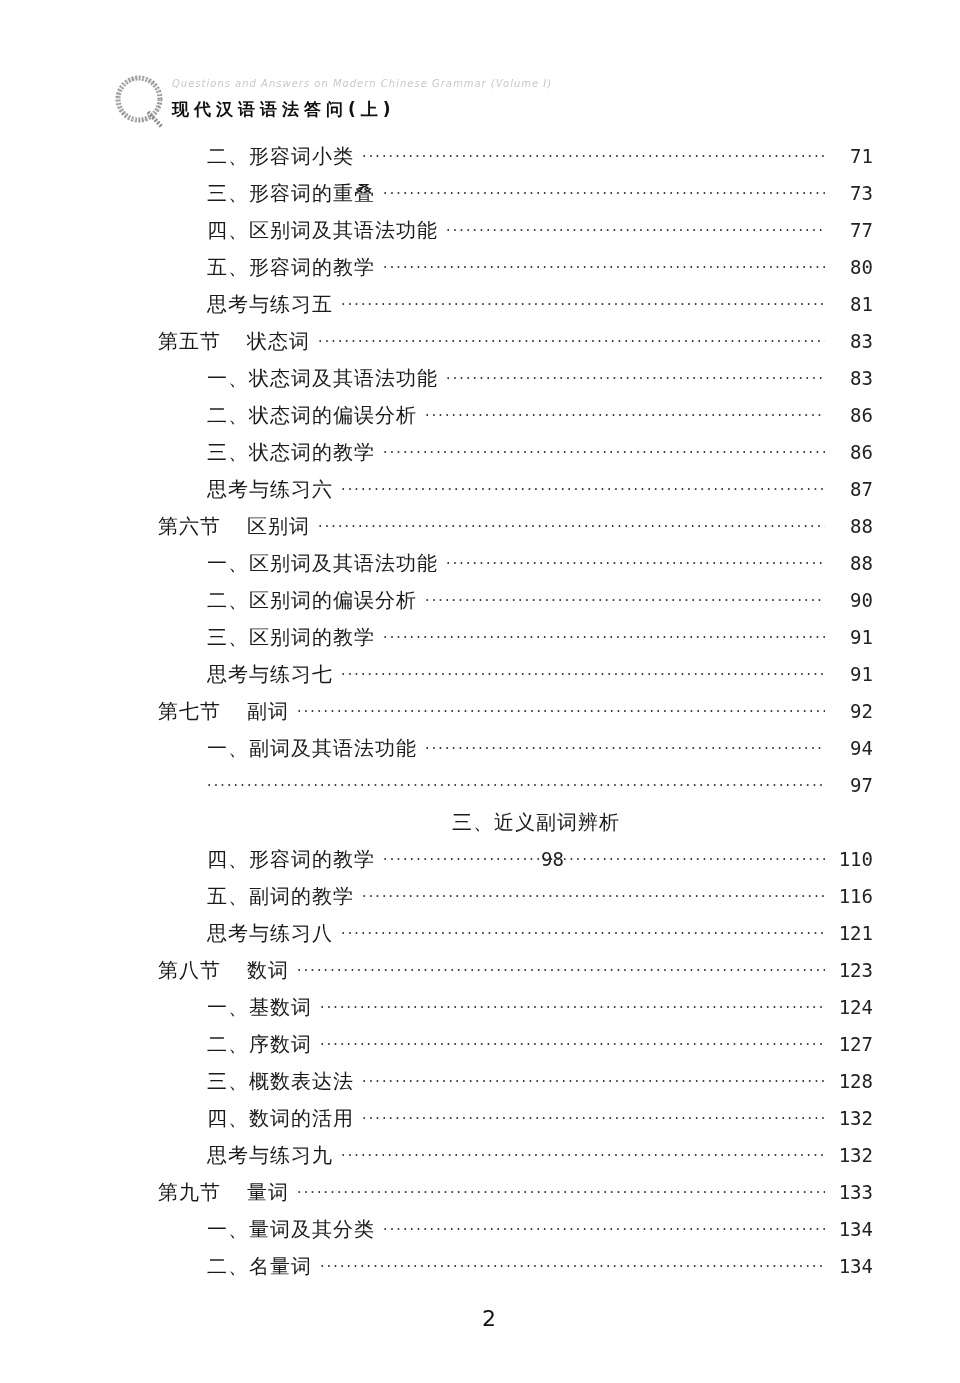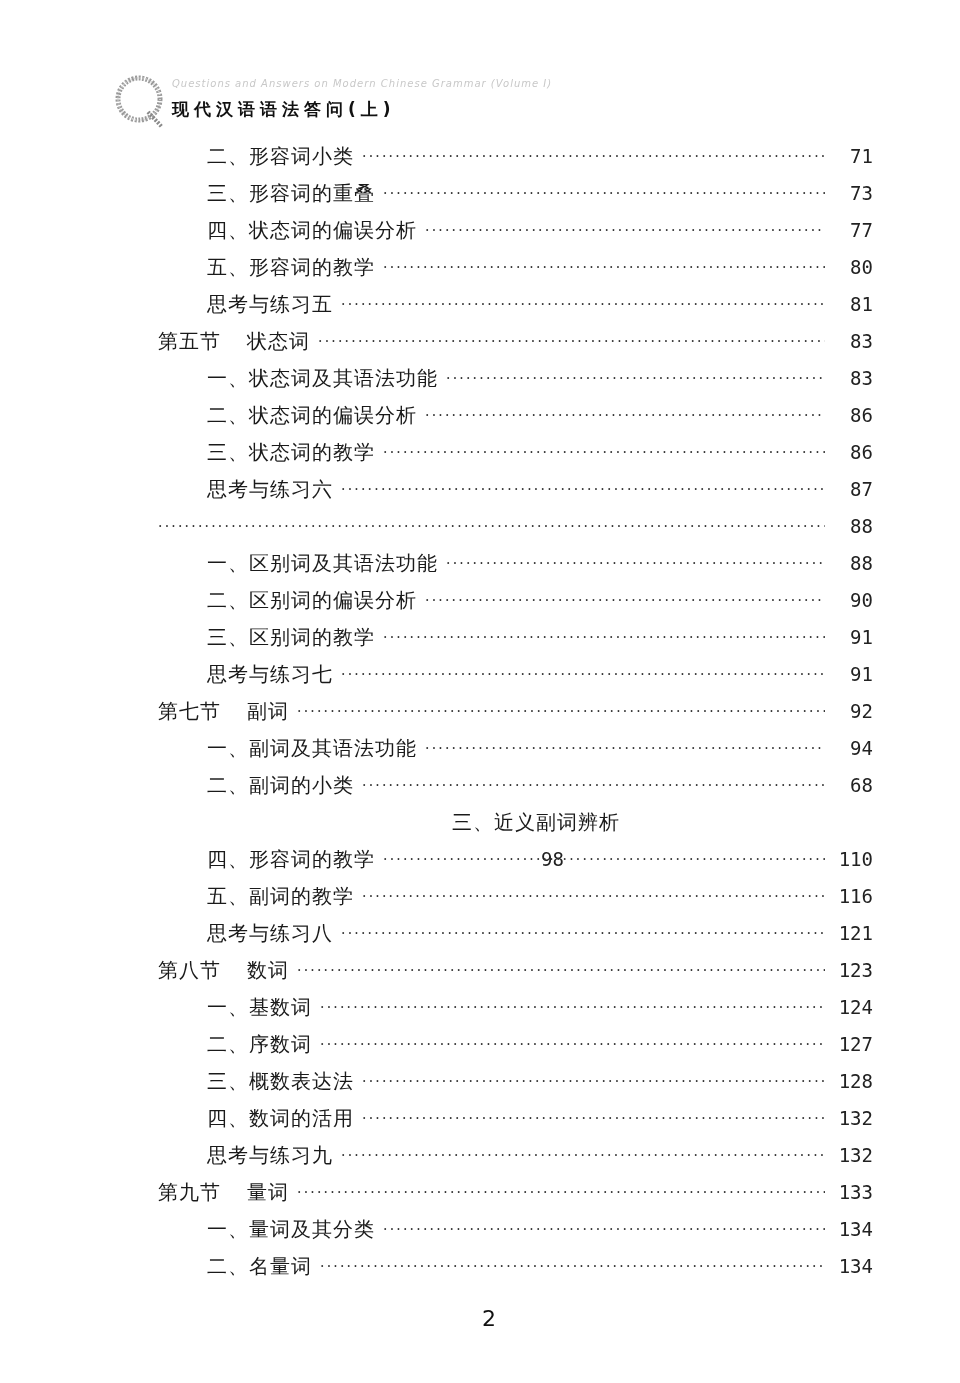--- a/index.html
+++ b/index.html
@@ -121,21 +121,21 @@
       <span class="toc-label">二、形容词小类</span>
       <span class="toc-dots">························································································································</span>
       <span class="toc-page">71</span>
     </div>
     <div class="toc-row item" style="top: 37px; width: 666px;">
       <span class="toc-label">三、形容词的重叠</span>
       <span class="toc-dots">························································································································</span>
       <span class="toc-page">73</span>
     </div>
     <div class="toc-row item" style="top: 74px; width: 666px;">
-      <span class="toc-label">四、状态词的偏误分析</span>
+      <span class="toc-label">四、区别词及其语法功能</span>
       <span class="toc-dots">························································································································</span>
       <span class="toc-page">77</span>
     </div>
     <div class="toc-row item" style="top: 111px; width: 666px; align-items: center;">
       <span class="toc-label">五、形容词的教学</span>
       <span class="toc-dots">························································································································</span>
       <span class="toc-page">80</span>
     </div>
     <div class="toc-row item" style="top: 148px; width: 666px; align-items: flex-end;">
       <span class="toc-label">思考与练习五</span>
@@ -161,20 +161,21 @@
       <span class="toc-label">三、状态词的教学</span>
       <span class="toc-dots">························································································································</span>
       <span class="toc-page">86</span>
     </div>
     <div class="toc-row item" style="top: 333px; width: 666px;">
       <span class="toc-label">思考与练习六</span>
       <span class="toc-dots">························································································································</span>
       <span class="toc-page">87</span>
     </div>
     <div class="toc-row section" style="top: 370px; width: 715px;">
+      <span class="toc-label"><span class="sec-num">第六节</span><span>区别词</span></span>
       <span class="toc-dots">························································································································</span>
       <span class="toc-page">88</span>
     </div>
     <div class="toc-row item" style="top: 407px; width: 666px;">
       <span class="toc-label">一、区别词及其语法功能</span>
       <span class="toc-dots">························································································································</span>
       <span class="toc-page">88</span>
     </div>
     <div class="toc-row item" style="top: 444px; width: 666px;">
       <span class="toc-label">二、区别词的偏误分析</span>
@@ -195,23 +196,22 @@
       <span class="toc-label"><span class="sec-num">第七节</span><span>副词</span></span>
       <span class="toc-dots">························································································································</span>
       <span class="toc-page">92</span>
     </div>
     <div class="toc-row item" style="top: 592px; width: 666px;">
       <span class="toc-label">一、副词及其语法功能</span>
       <span class="toc-dots">························································································································</span>
       <span class="toc-page">94</span>
     </div>
     <div class="toc-row item" style="top: 629px; width: 666px;">
-      <span class="toc-label">二、副词的小类</span>
-      <span class="toc-dots">························································································································</span>
-      <span class="toc-page">68</span>
+      <span class="toc-dots">························································································································</span>
+      <span class="toc-page">97</span>
     </div>
     <div class="toc-row item" style="top: 666px; width: 666px; flex-direction: column;">
       <span class="toc-label">三、近义副词辨析</span>
       <span class="toc-dots">························································································································</span>
       <span class="toc-page">98</span>
     </div>
     <div class="toc-row item" style="top: 703px; width: 666px;">
       <span class="toc-label">四、形容词的教学</span>
       <span class="toc-dots">························································································································</span>
       <span class="toc-page">110</span>

